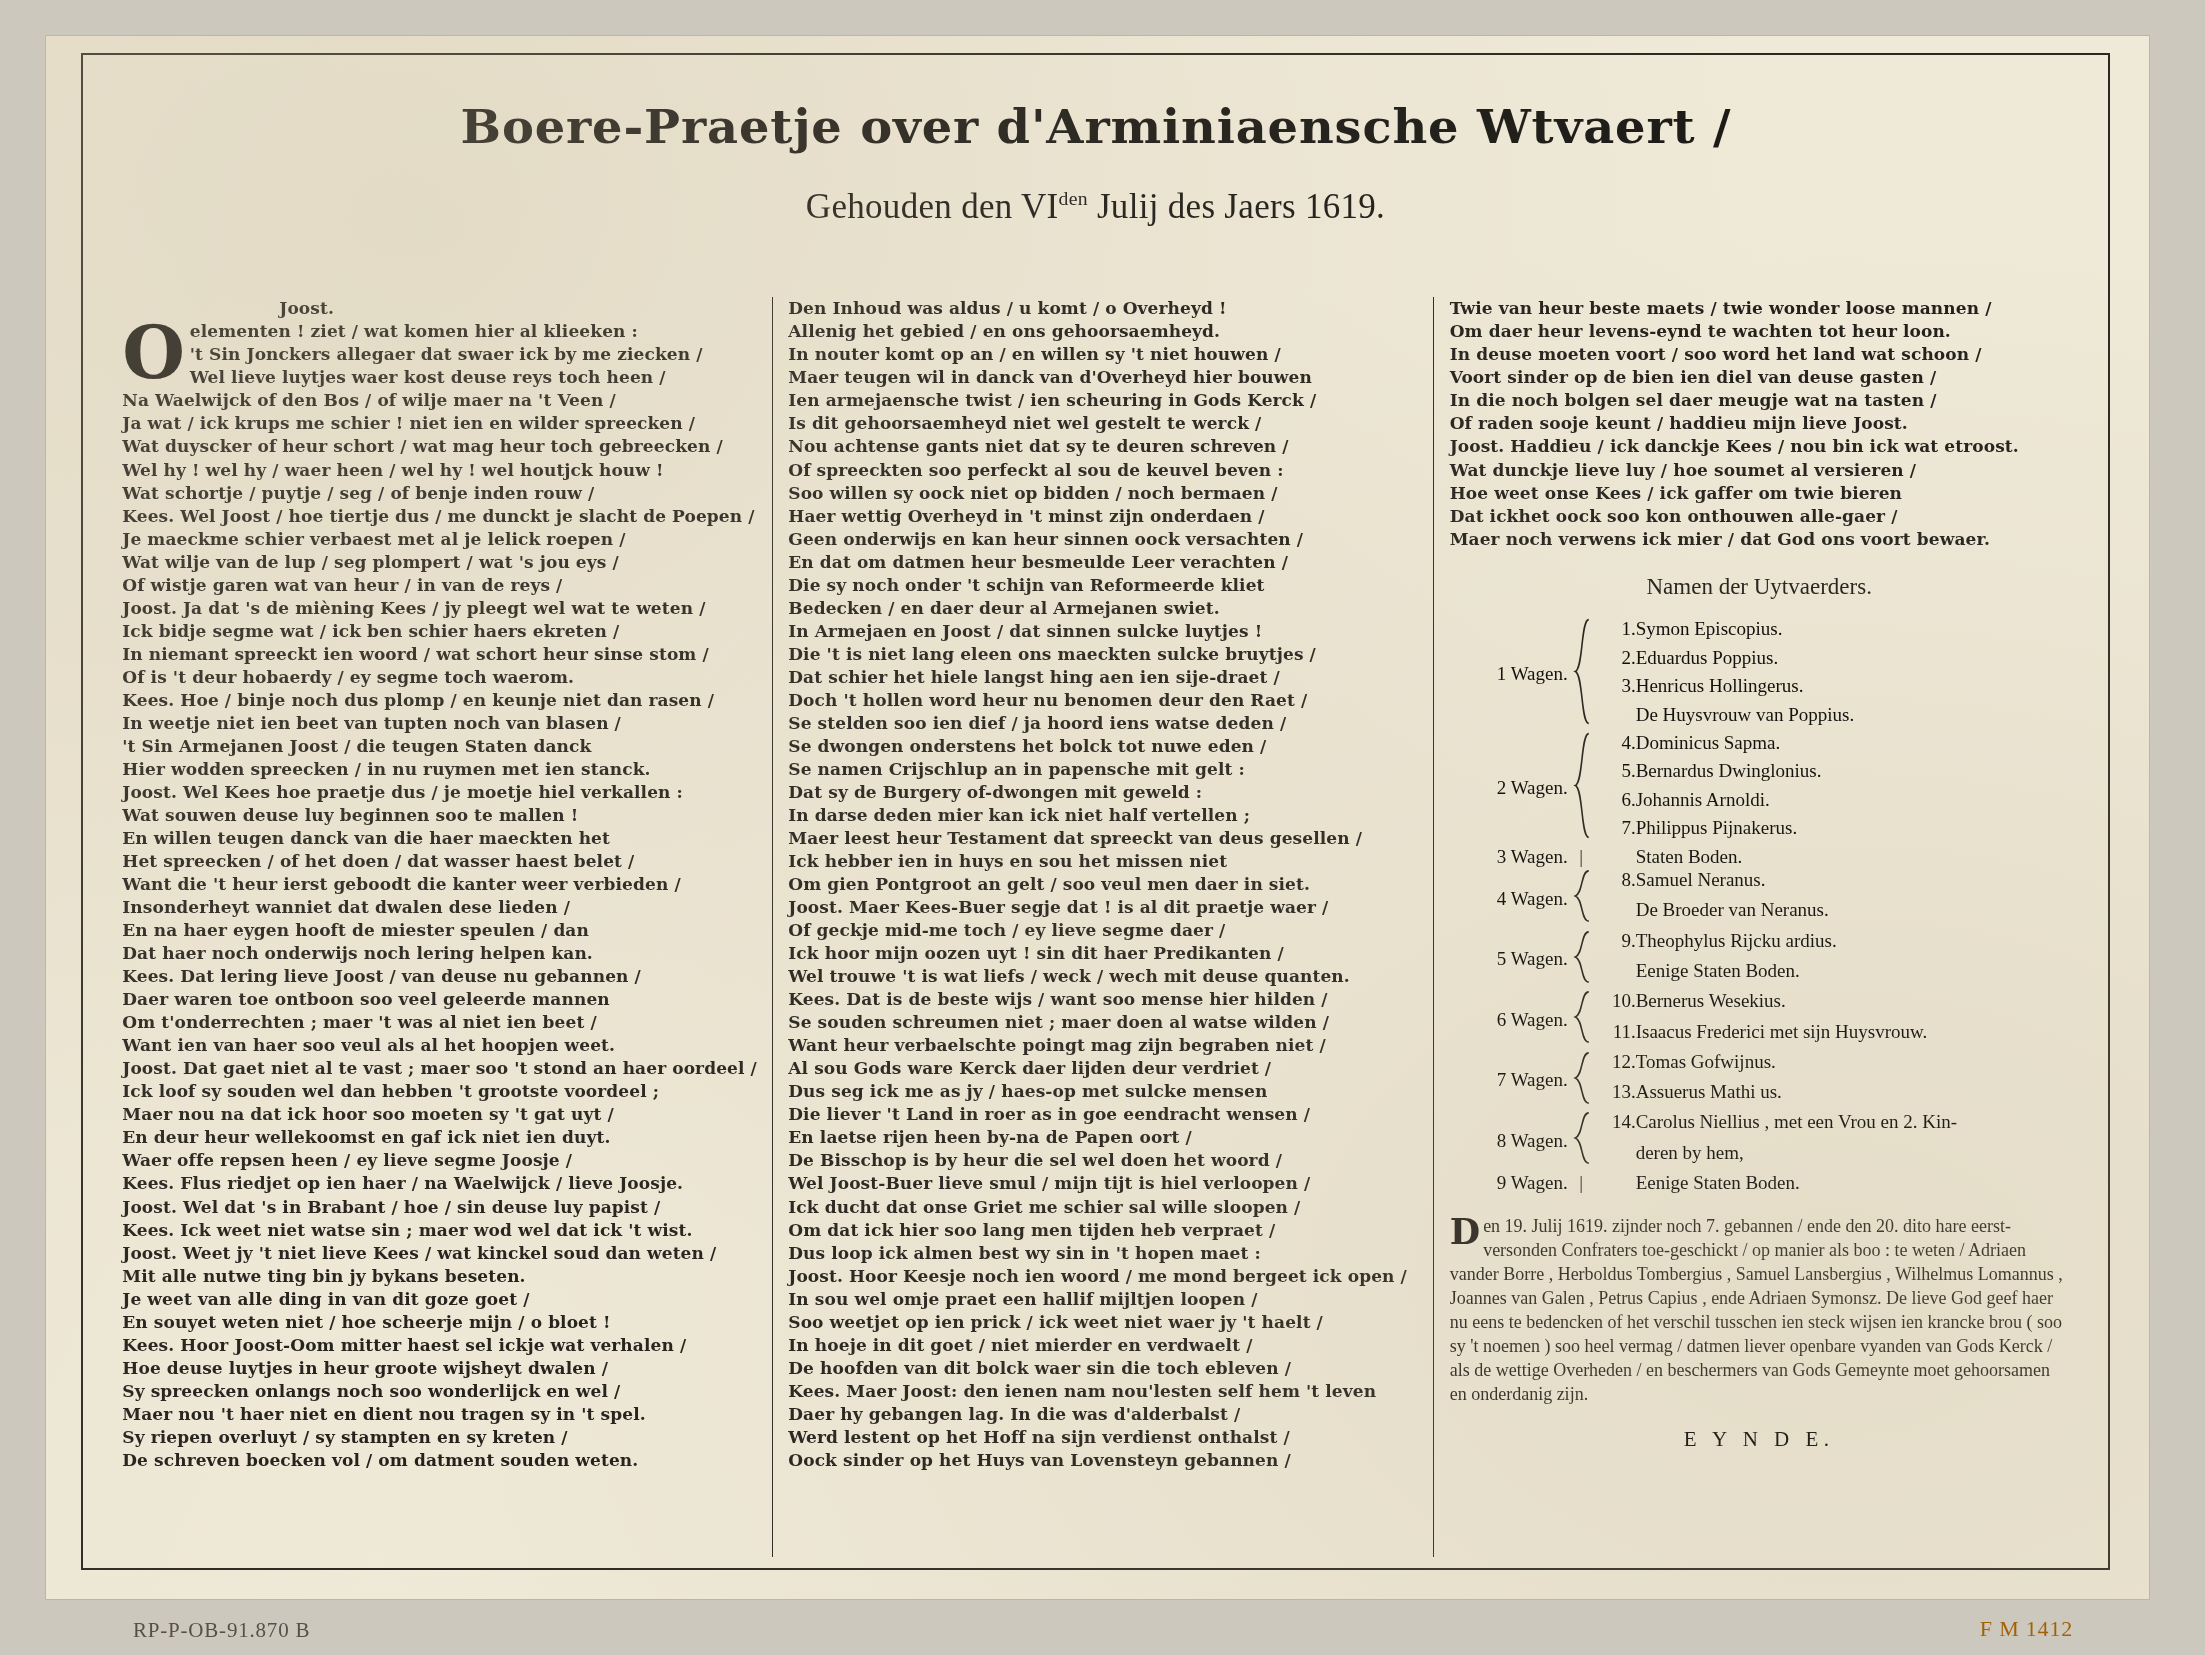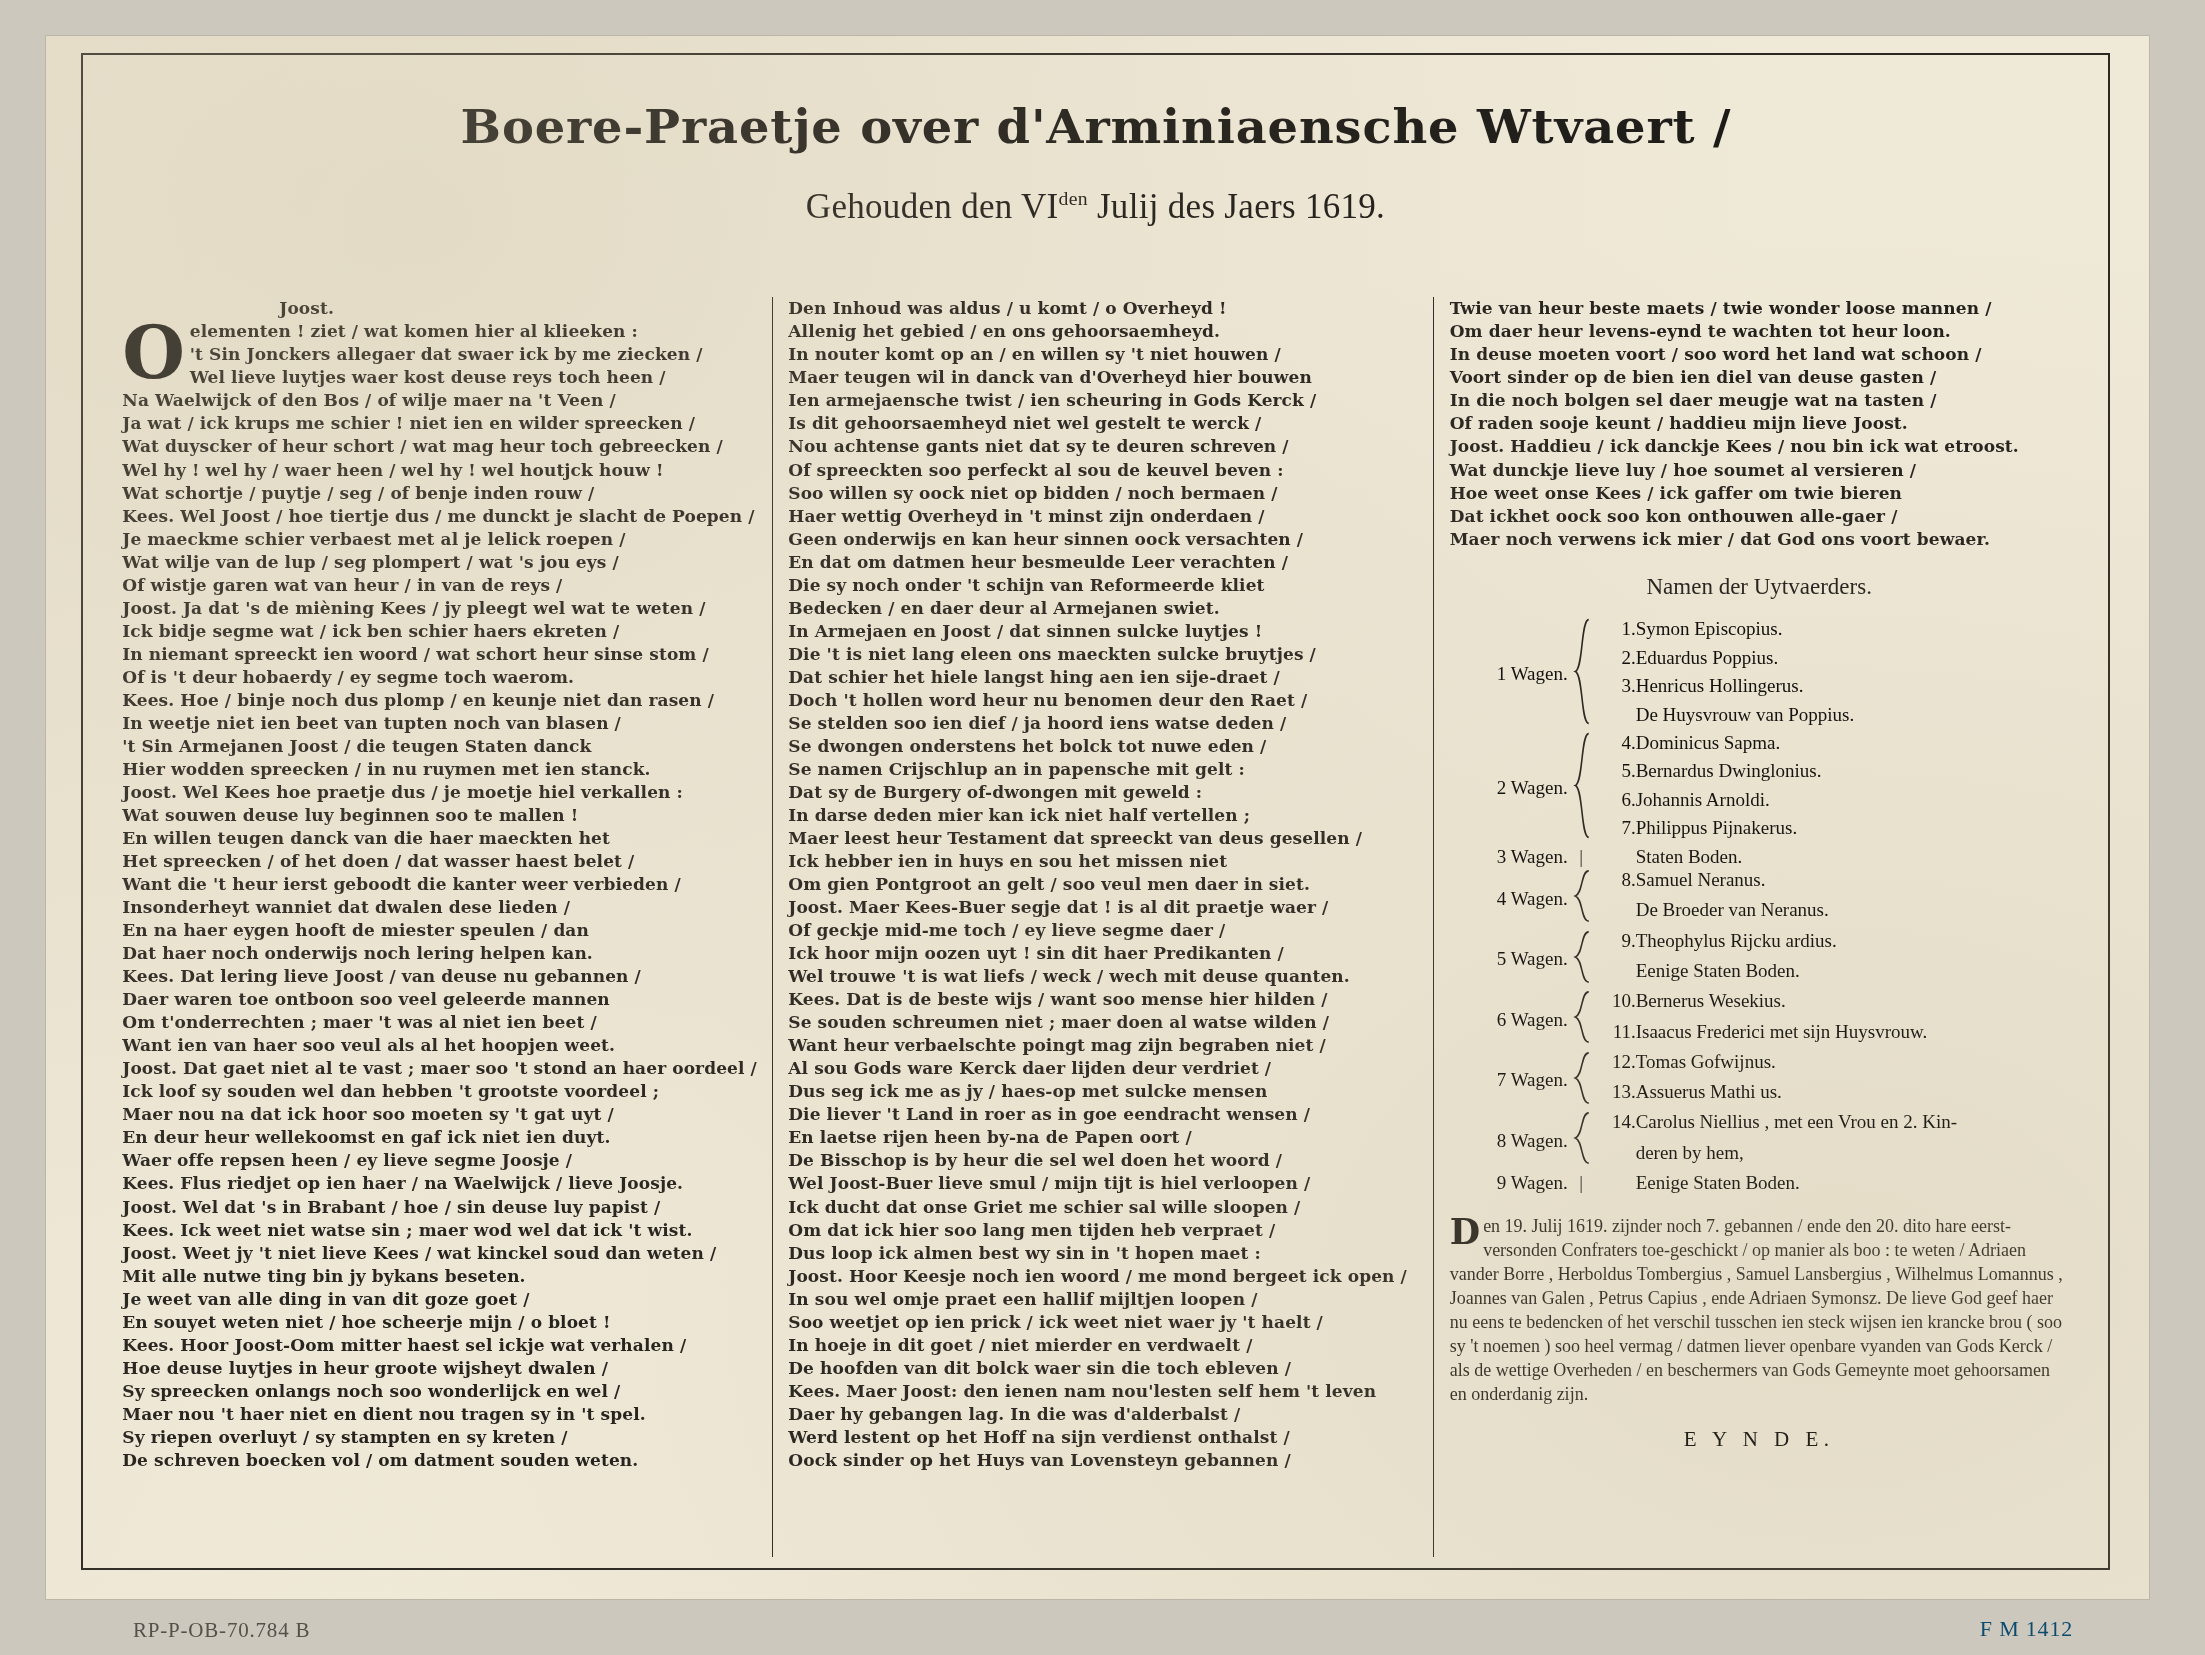--- a/index.html
+++ b/index.html
@@ -156,21 +156,21 @@
     font-family: "Liberation Serif", serif;
     font-size: 21px;
     color: #55504a;
     letter-spacing: 0.8px;
   }
   .pencil-right {
     position: absolute;
     right: 76px; top: 1580px;
     font-family: "Liberation Serif", serif;
     font-size: 22px;
-    color: #0c4a6e;
+    color: #a16207;
     letter-spacing: 0.8px;
   }
   .pencil-top {
     position: absolute;
     right: 91px; top: 7.9px;
     font-family: "Liberation Serif", serif;
     font-size: 17.3px;
     color: #7d7568;
   }
 </style>
@@ -448,17 +448,17 @@
               <span class="lead">D</span><span class="rm">en 19. Julij 1619. zijnder noch 7. gebannen / ende den 20. dito hare eerst-versonden Confraters toe-geschickt / op manier als boo : te weten / Adriaen vander Borre , Herboldus Tombergius , Samuel Lansbergius , Wilhelmus Lomannus , Joannes van Galen , Petrus Capius , ende Adriaen Symonsz.  De lieve God geef haer nu eens te bedencken of het verschil tusschen ien steck wijsen ien krancke brou ( soo sy 't noemen ) soo heel vermag / datmen liever openbare vyanden van Gods Kerck / als de wettige Overheden / en beschermers van Gods Gemeynte moet gehoorsamen en onderdanig zijn.</span>
             </div>
 
             <div class="eynde">E Y N D E.</div>
           </div>
 
         </div>
       </div>
     </div>
 
-    <div class="pencil-left">RP-P-OB-70.784 B</div>
+    <div class="pencil-left">RP-P-OB-91.870 B</div>
     <div class="pencil-right">F M 1412</div>
   </div>
 </div>
 
 
 </body></html>

